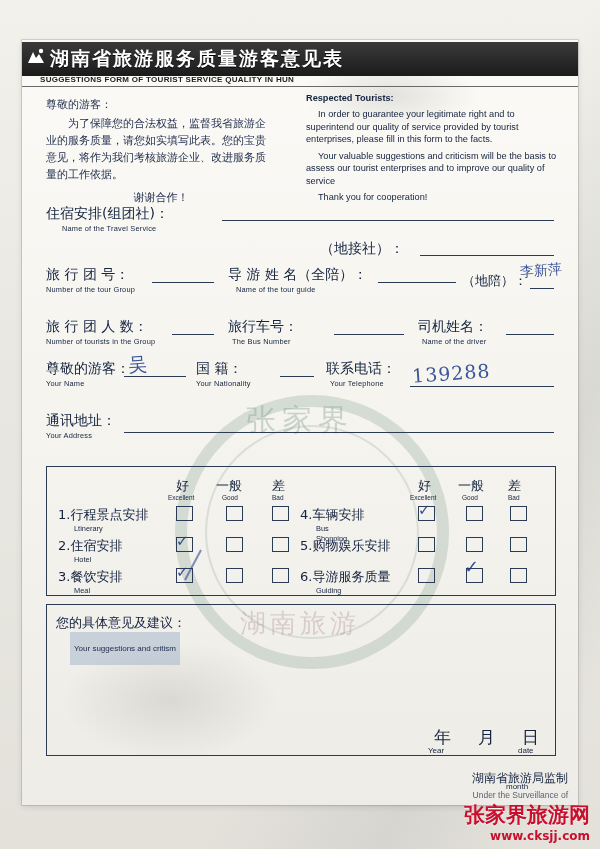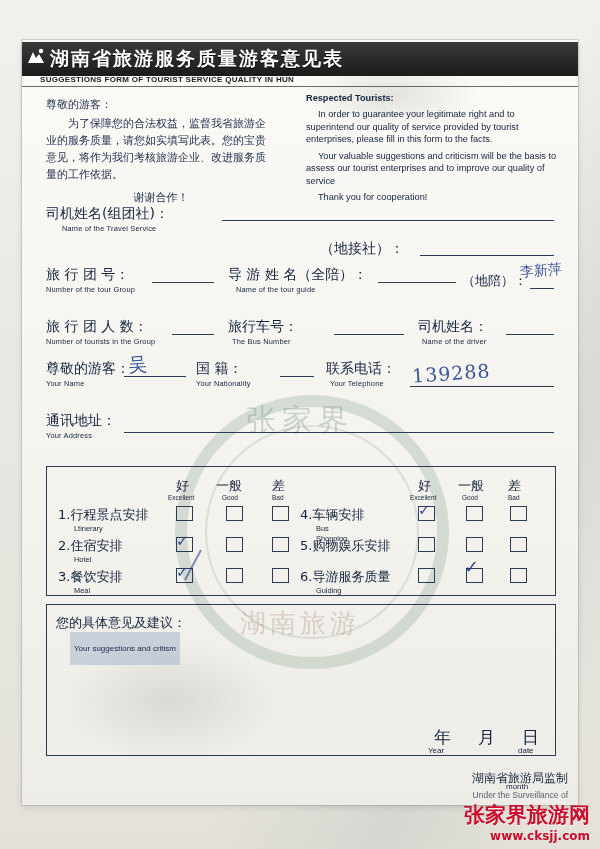--- a/index.html
+++ b/index.html
@@ -229,21 +229,21 @@
     <span class="sign">谢谢合作！</span>
   </div>
 
   <div class="intro-en">
     <p><b>Respected Tourists:</b></p>
     <p class="ind">In order to guarantee your legitimate right and to superintend our quality of service provided by tourist enterprises, please fill in this form to the facts.</p>
     <p class="ind">Your valuable suggestions and criticism will be the basis to assess our tourist enterprises and to improve our quality of service</p>
     <p class="ind">Thank you for cooperation!</p>
   </div>
 
-  <div class="lbl-cn" style="left:46px;top:205px;">司机姓名(组团社)：</div>
+  <div class="lbl-cn" style="left:46px;top:205px;">住宿安排(组团社)：</div>
   <div class="lbl-en" style="left:62px;top:224px;">Name  of  the  Travel  Service</div>
   <div class="rule" style="left:222px;top:220px;width:332px;"></div>
   <div class="hand" style="left:240px;top:200px;"></div>
 
   <div class="lbl-cn" style="left:320px;top:240px;">（地接社）：</div>
   <div class="rule" style="left:420px;top:255px;width:134px;"></div>
 
   <div class="lbl-cn" style="left:46px;top:266px;">旅 行 团 号：</div>
   <div class="lbl-en" style="left:46px;top:285px;">Number  of  the  tour  Group</div>
   <div class="rule" style="left:152px;top:282px;width:62px;"></div>

